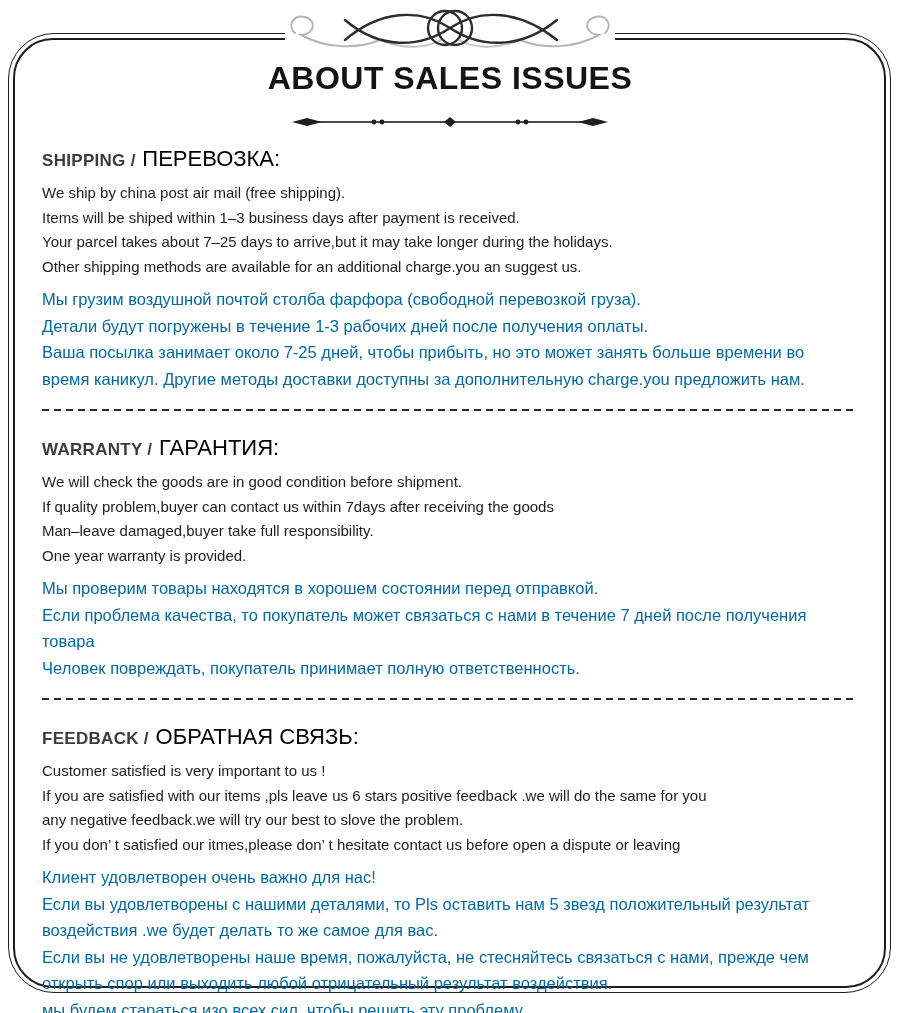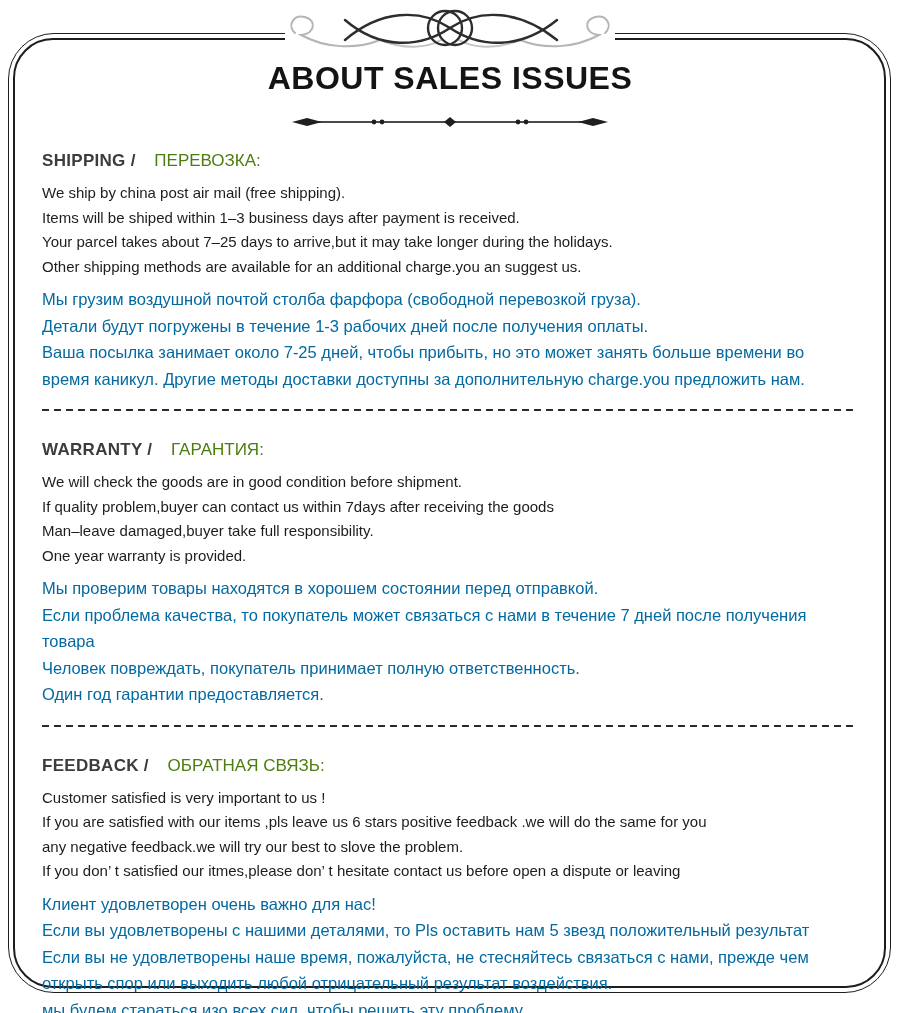--- a/index.html
+++ b/index.html
@@ -27,21 +27,21 @@
   .content { position: absolute; top: 54px; left: 0; right: 0; z-index: 3; }
   .page-title {
     margin: 4px 0 16px; text-align: center;
     font-size: 32px; font-weight: 700; letter-spacing: 0.5px;
     color: #141414; line-height: 40px;
   }
   .title-rule { display: block; margin: 3px auto 0; }
   .section { padding: 14px 42px 0; }
   .sec-head { margin: 0 0 9px; }
   .head-en { font-size: 17px; font-weight: 700; color: #3e3b3a; letter-spacing: 0.3px; }
-  .head-ru { font-size: 17px; font-weight: 400; color: #4d7c0f; margin-left: 12px; }
+  .head-ru { font-size: 22px; font-weight: 400; color: #000000; margin-left: 0; }
   .en-lines .line { font-size: 15px; color: #1d1d1d; line-height: 24.5px; }
   .ru-lines { margin-top: 7px; }
   .ru-lines .line { font-size: 16.5px; color: #0369a1; line-height: 26.5px; }
   .dashed-divider {
     height: 2px; margin: 17px 42px 8px;
     background: repeating-linear-gradient(to right, #2b2b2b 0 7px, transparent 7px 12px);
   }
 </style>
 </head>
 <body>
@@ -108,39 +108,39 @@
     <div class="en-lines">
         <div class="line">We will check the goods are in good condition before shipment.</div>
         <div class="line">If quality problem,buyer can contact us within 7days after receiving the goods</div>
         <div class="line">Man–leave damaged,buyer take full responsibility.</div>
         <div class="line">One year warranty is provided.</div>
       </div>
     <div class="ru-lines">
         <div class="line">Мы проверим товары находятся в хорошем состоянии перед отправкой.</div>
         <div class="line">Если проблема качества, то покупатель может связаться с нами в течение 7 дней после получения товара</div>
         <div class="line">Человек повреждать, покупатель принимает полную ответственность.</div>
-        <div class="line">Один год гарантии предоставляется.</div>
       </div>
   </section>
 
   <div class="dashed-divider"></div>
 
   <section class="section">
     <h2 class="sec-head">
       <span class="head-en">FEEDBACK /</span>
       <span class="head-ru">ОБРАТНАЯ СВЯЗЬ:</span>
     </h2>
     <div class="en-lines">
         <div class="line">Customer satisfied is very important to us !</div>
         <div class="line">If you are satisfied with our items ,pls leave us 6 stars positive feedback .we will do the same for you</div>
         <div class="line">any negative feedback.we will try our best to slove the problem.</div>
         <div class="line">If you don’ t satisfied our itmes,please don’ t hesitate contact us before open a dispute or leaving</div>
       </div>
     <div class="ru-lines">
         <div class="line">Клиент удовлетворен очень важно для нас!</div>
         <div class="line">Если вы удовлетворены с нашими деталями, то Pls оставить нам 5 звезд положительный результат</div>
+        <div class="line">воздействия .we будет делать то же самое для вас.</div>
         <div class="line">Если вы не удовлетворены наше время, пожалуйста, не стесняйтесь связаться с нами, прежде чем</div>
         <div class="line">открыть спор или выходить любой отрицательный результат воздействия.</div>
         <div class="line">мы будем стараться изо всех сил, чтобы решить эту проблему.</div>
       </div>
   </section>
 
 </div>
 
 </body></html>

